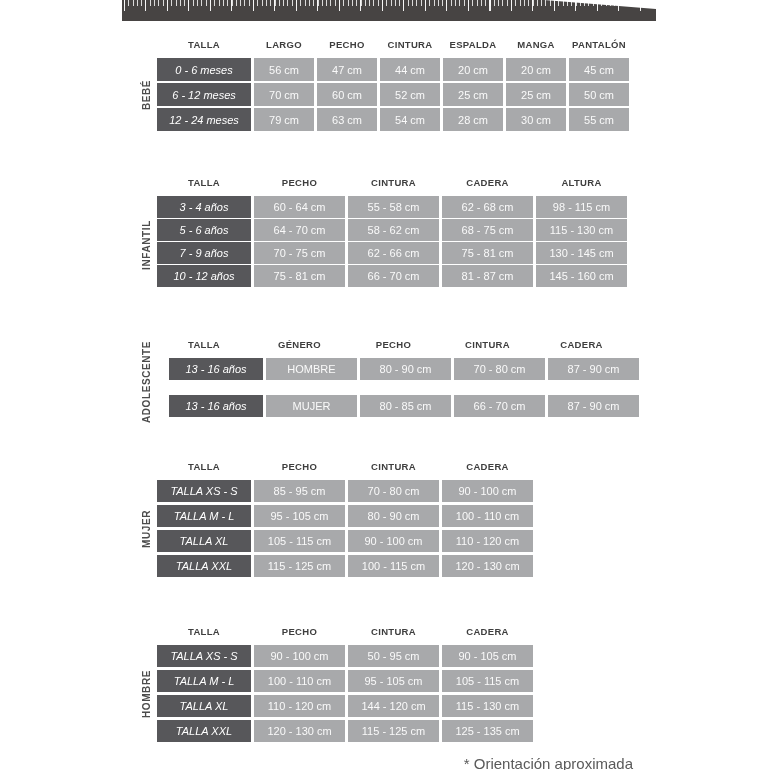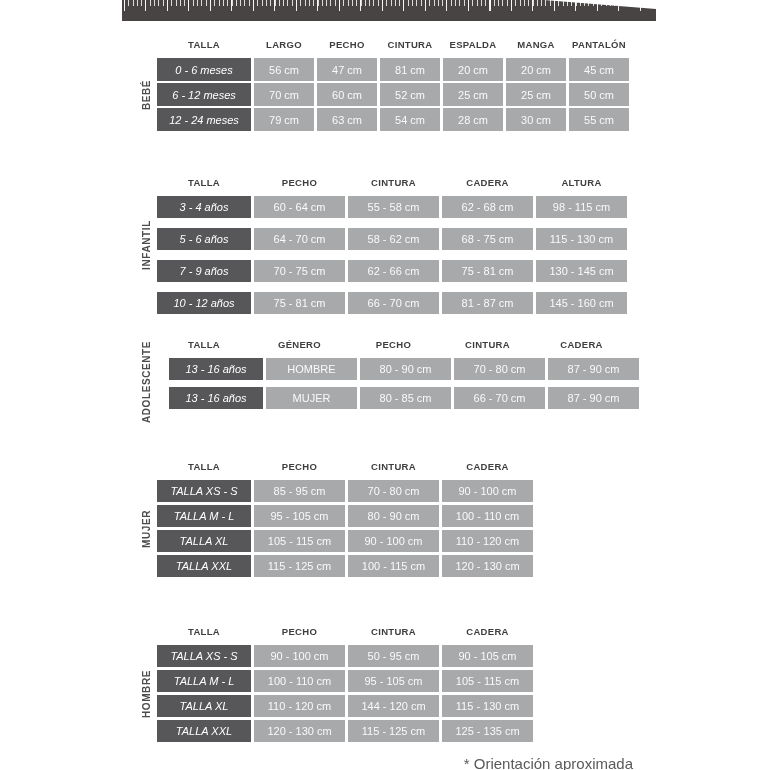--- a/index.html
+++ b/index.html
@@ -104,21 +104,21 @@
           <div class="hcell">PECHO</div>
           <div class="hcell">CINTURA</div>
           <div class="hcell">ESPALDA</div>
           <div class="hcell">MANGA</div>
           <div class="hcell">PANTALÓN</div>
         </div>
         <div class="tbody" style="grid-template-columns: 94px repeat(6, 60px); grid-auto-rows: 23px; row-gap: 2px;">
           <div class="cell dark">0 - 6 meses</div>
           <div class="cell light">56 cm</div>
           <div class="cell light">47 cm</div>
-          <div class="cell light">81 cm</div>
+          <div class="cell light">44 cm</div>
           <div class="cell light">20 cm</div>
           <div class="cell light">20 cm</div>
           <div class="cell light">45 cm</div>
           <div class="cell dark">6 - 12 meses</div>
           <div class="cell light">70 cm</div>
           <div class="cell light">60 cm</div>
           <div class="cell light">52 cm</div>
           <div class="cell light">25 cm</div>
           <div class="cell light">25 cm</div>
           <div class="cell light">50 cm</div>
@@ -133,21 +133,21 @@
       </div>
       <div class="vlabel" style="top: 94.5px;">BEBÉ</div>
       <div class="section" style="top: 174px;">
         <div class="thead" style="grid-template-columns: 94px repeat(4, 91px);">
           <div class="hcell">TALLA</div>
           <div class="hcell">PECHO</div>
           <div class="hcell">CINTURA</div>
           <div class="hcell">CADERA</div>
           <div class="hcell">ALTURA</div>
         </div>
-        <div class="tbody" style="grid-template-columns: 94px repeat(4, 91px); grid-auto-rows: 22px; row-gap: 10px;">
+        <div class="tbody" style="grid-template-columns: 94px repeat(4, 91px); grid-auto-rows: 22px; row-gap: 1px;">
           <div class="cell dark">3 - 4 años</div>
           <div class="cell light">60 - 64 cm</div>
           <div class="cell light">55 - 58 cm</div>
           <div class="cell light">62 - 68 cm</div>
           <div class="cell light">98 - 115 cm</div>
           <div class="cell dark">5 - 6 años</div>
           <div class="cell light">64 - 70 cm</div>
           <div class="cell light">58 - 62 cm</div>
           <div class="cell light">68 - 75 cm</div>
           <div class="cell light">115 - 130 cm</div>
@@ -165,21 +165,21 @@
       </div>
       <div class="vlabel" style="top: 244.5px;">INFANTIL</div>
       <div class="section" style="top: 336px;">
         <div class="thead" style="grid-template-columns: 94px repeat(4, 91px);">
           <div class="hcell">TALLA</div>
           <div class="hcell">GÉNERO</div>
           <div class="hcell">PECHO</div>
           <div class="hcell">CINTURA</div>
           <div class="hcell">CADERA</div>
         </div>
-        <div class="tbody" style="grid-template-columns: 94px repeat(4, 91px); grid-auto-rows: 22px; row-gap: 7px; padding-left: 12px;">
+        <div class="tbody" style="grid-template-columns: 94px repeat(4, 91px); grid-auto-rows: 22px; row-gap: 15px; padding-left: 12px;">
           <div class="cell dark">13 - 16 años</div>
           <div class="cell light">HOMBRE</div>
           <div class="cell light">80 - 90 cm</div>
           <div class="cell light">70 - 80 cm</div>
           <div class="cell light">87 - 90 cm</div>
           <div class="cell dark">13 - 16 años</div>
           <div class="cell light">MUJER</div>
           <div class="cell light">80 - 85 cm</div>
           <div class="cell light">66 - 70 cm</div>
           <div class="cell light">87 - 90 cm</div>

